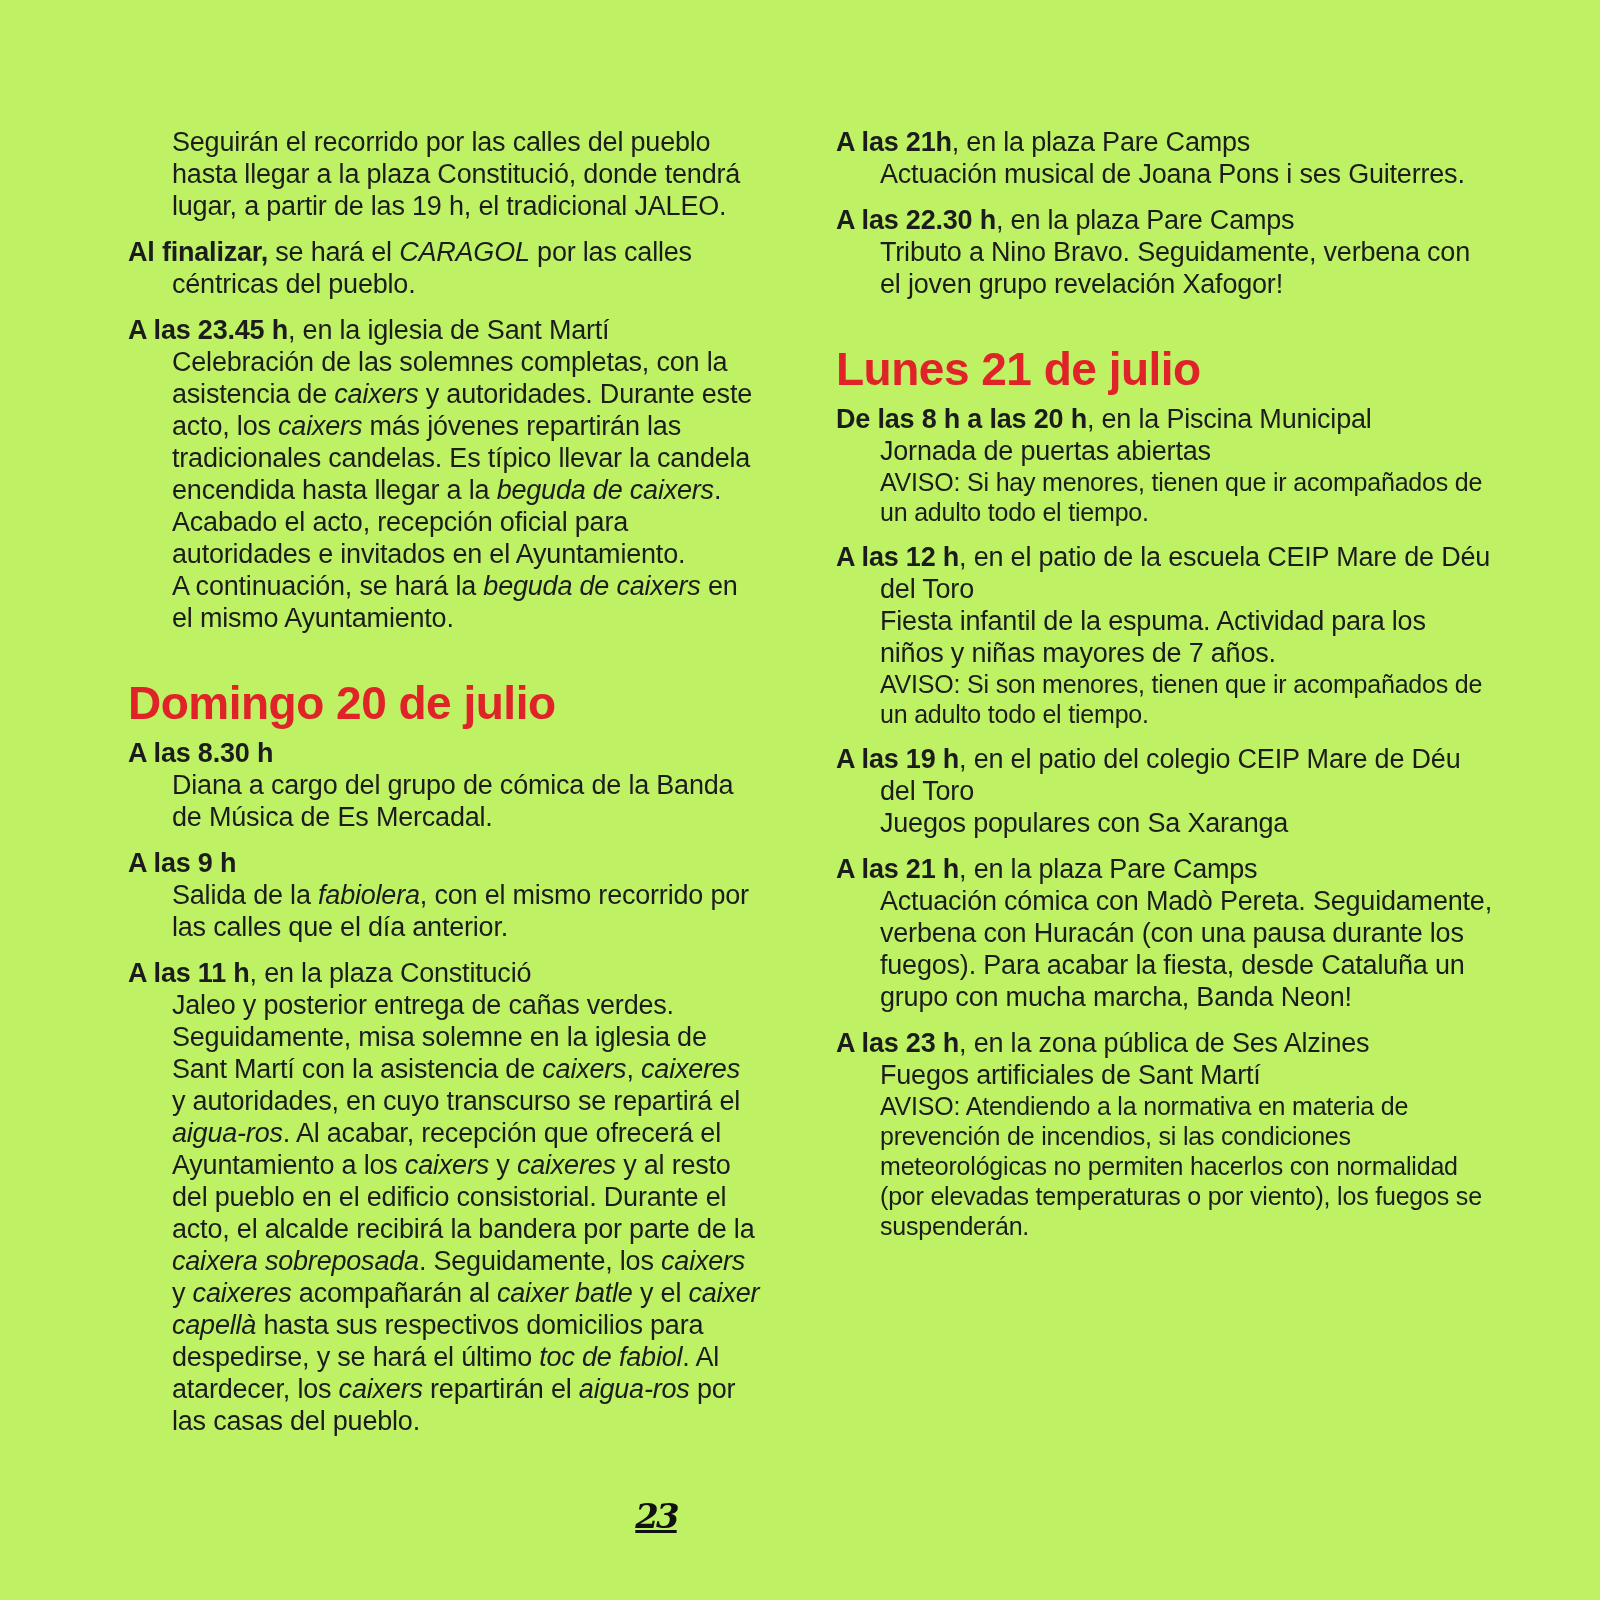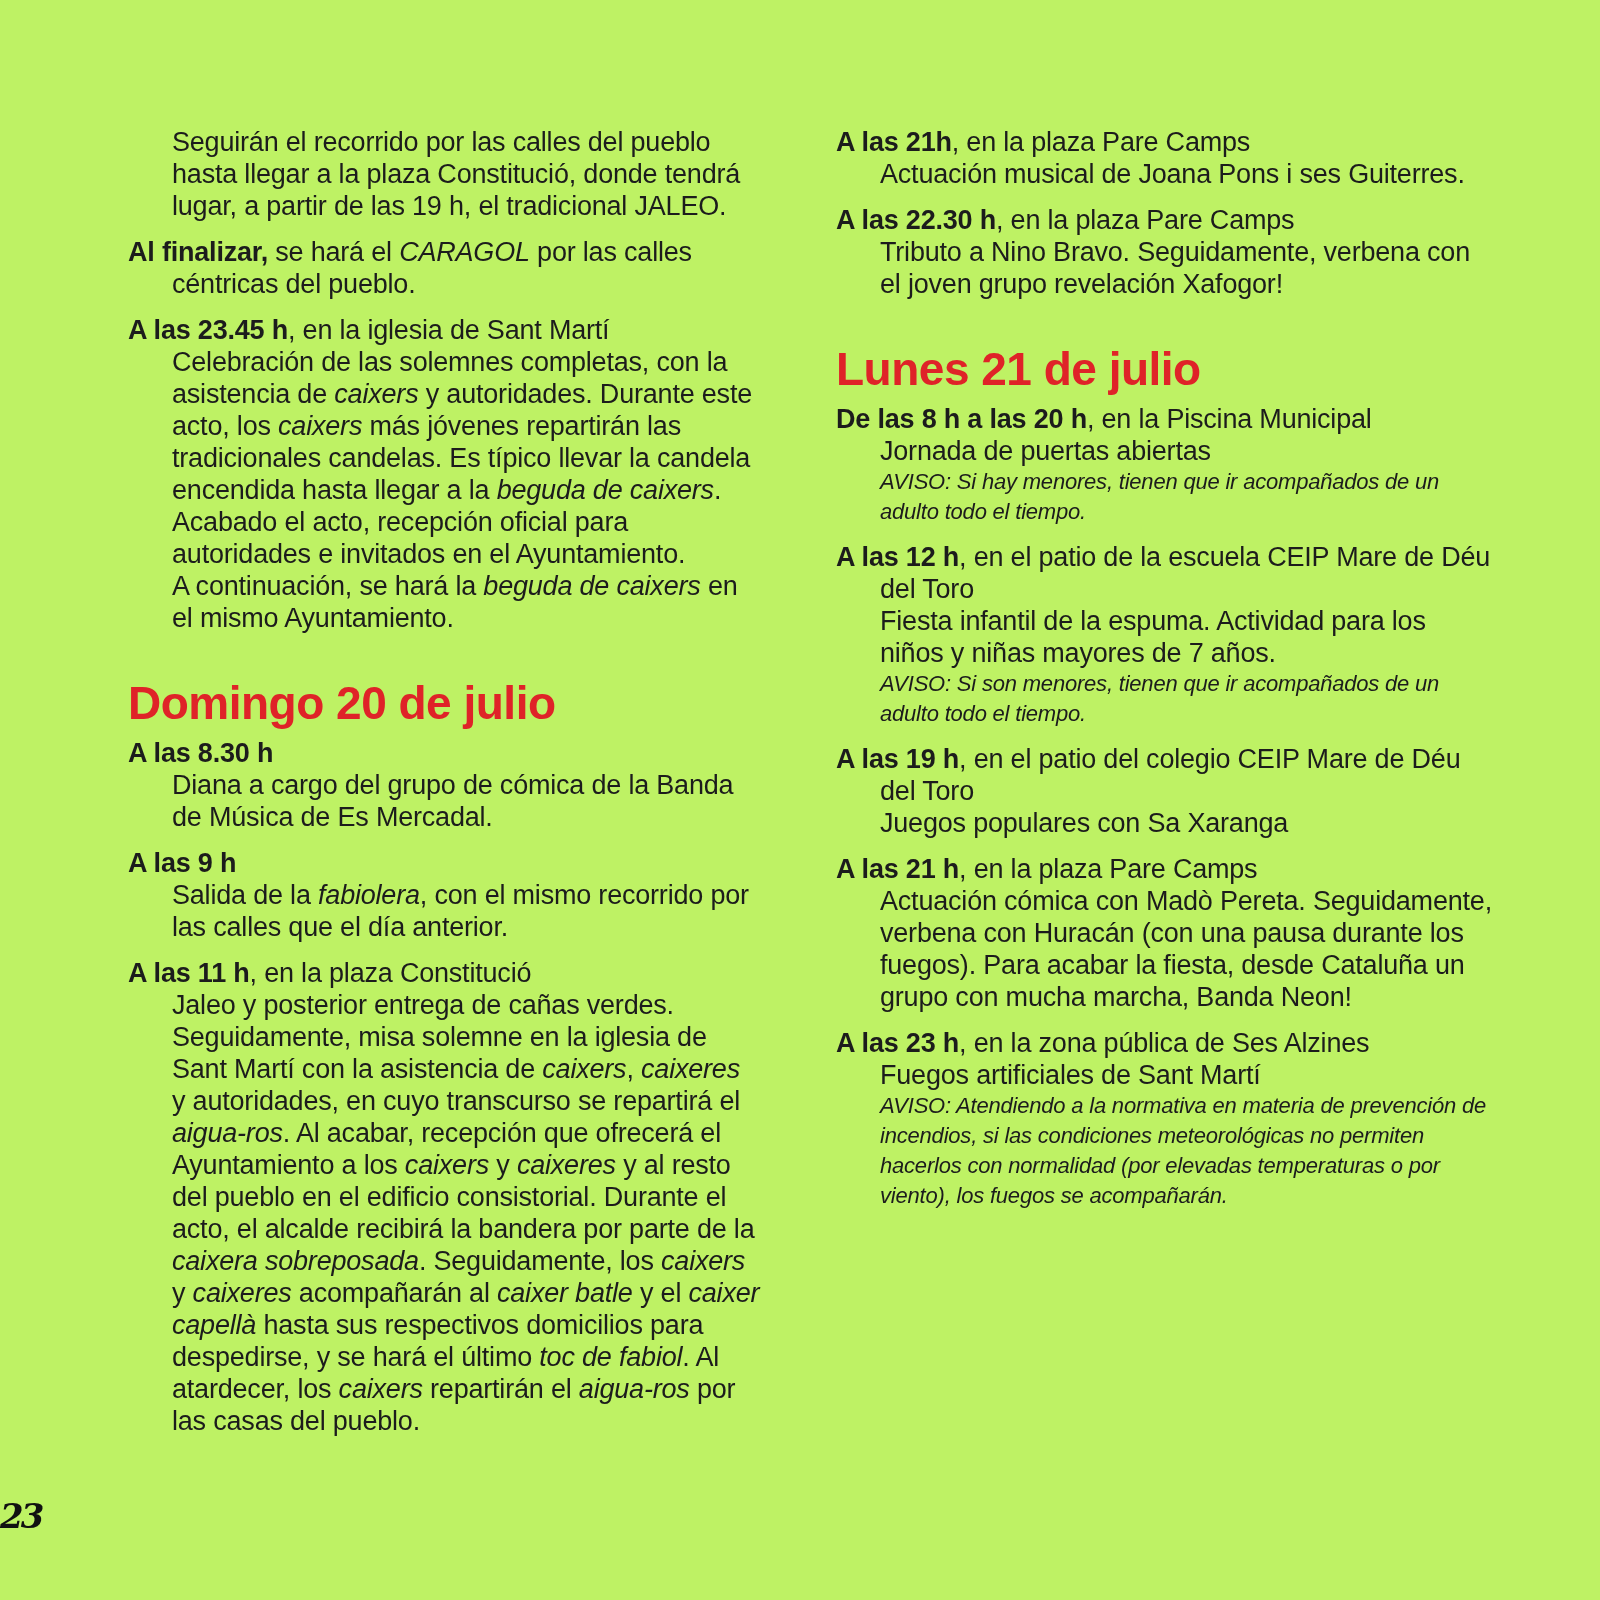--- a/index.html
+++ b/index.html
@@ -12,35 +12,37 @@
   }
   .page{position:relative;width:1600px;height:1600px;background:#bef264;overflow:hidden;}
   .col{position:absolute;top:126px;}
   .col.left{left:128px;width:632px;}
   .col.right{left:836px;width:660px;}
   .para{margin:0;font-size:27px;line-height:32px;letter-spacing:-0.2px;}
   .block{margin:0 0 14px 0;}
   .entry{margin:0 0 14px 0;}
   .lead{padding-left:44px;text-indent:-44px;}
   .body{padding-left:44px;}
-  .aviso{padding-left:44px;font-style:italic;font-size:22px;line-height:30px;}
+  .aviso{padding-left:44px;font-size:25px;line-height:30px;}
   .b{font-weight:700;}
   .i{font-style:italic;}
   .day-heading{
     margin:44px 0 9px 0;
     font-size:46px;line-height:50px;
     font-weight:700;letter-spacing:-0.5px;
   }
   .col .day-heading:first-child{margin-top:0;}
   .footer{
     position:absolute;left:0;top:1496px;width:1312px;
+    text-align:center;
     font-family:"DejaVu Serif","Liberation Serif",serif;
     font-style:italic;font-weight:700;
     font-size:34px;line-height:40px;color:#111111;
     letter-spacing:-3px;
+    text-decoration:underline;
   }
 </style>
 </head>
 <body>
 
 <div class="page">
 
   <div class="col left">
 
     <p class="para body block"><span>Seguirán el recorrido por las calles del pueblo hasta llegar a la plaza Constitució, donde tendrá lugar, a partir de las 19 h, el tradicional JALEO.</span></p>
@@ -109,20 +111,20 @@
     </div>
 
     <div class="entry">
       <p class="para lead"><span class="b">A las 21 h</span><span>, en la plaza Pare Camps</span></p>
       <p class="para body"><span>Actuación cómica con Madò Pereta. Seguidamente, verbena con Huracán (con una pausa durante los fuegos). Para acabar la fiesta, desde Cataluña un grupo con mucha marcha, Banda Neon!</span></p>
     </div>
 
     <div class="entry">
       <p class="para lead"><span class="b">A las 23 h</span><span>, en la zona pública de Ses Alzines</span></p>
       <p class="para body"><span>Fuegos artificiales de Sant Martí</span></p>
-      <p class="para aviso"><span>AVISO: Atendiendo a la normativa en materia de prevención de incendios, si las condiciones meteorológicas no permiten hacerlos con normalidad (por elevadas temperaturas o por viento), los fuegos se acompañarán.</span></p>
+      <p class="para aviso"><span>AVISO: Atendiendo a la normativa en materia de prevención de incendios, si las condiciones meteorológicas no permiten hacerlos con normalidad (por elevadas temperaturas o por viento), los fuegos se suspenderán.</span></p>
     </div>
 
   </div>
 
   <div class="footer">23</div>
 
 </div>
 
 </body></html>

